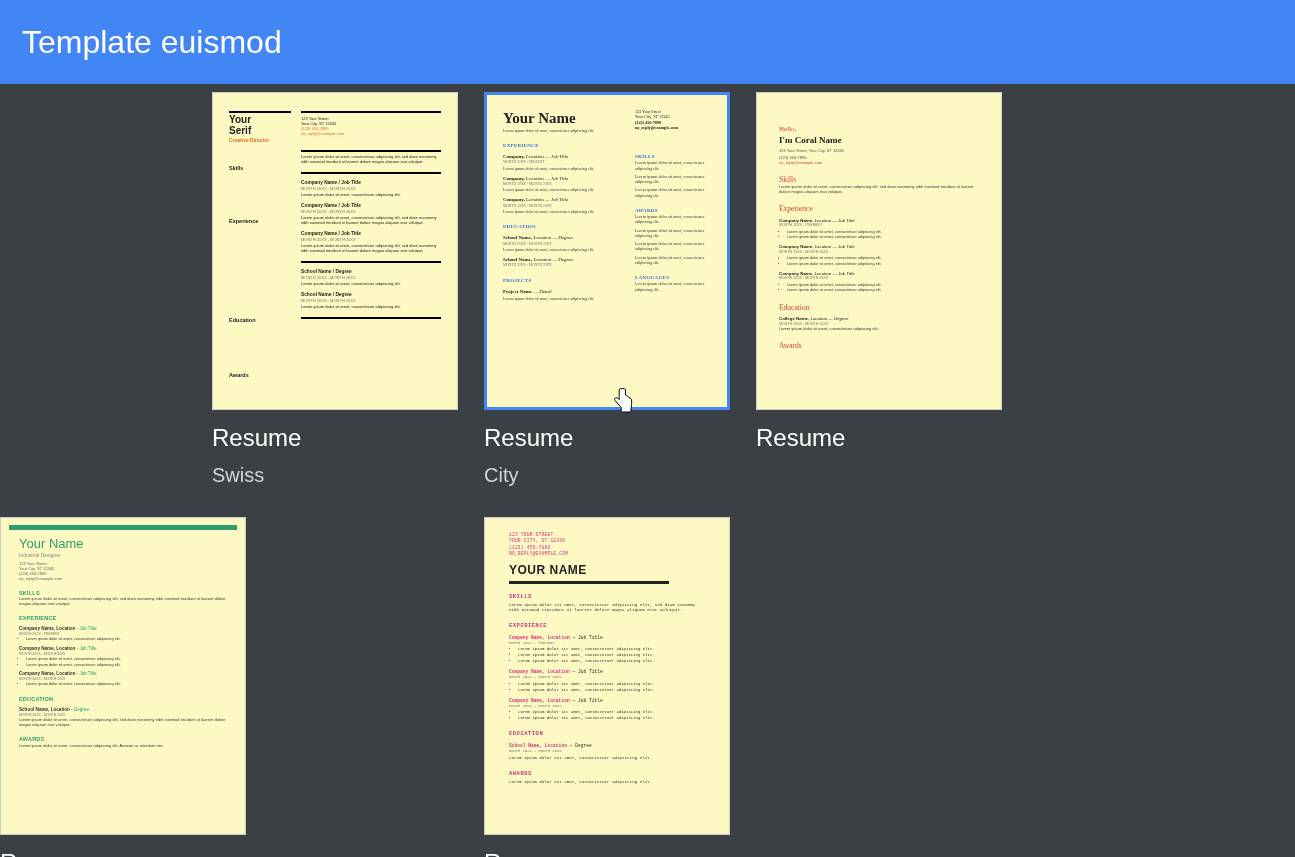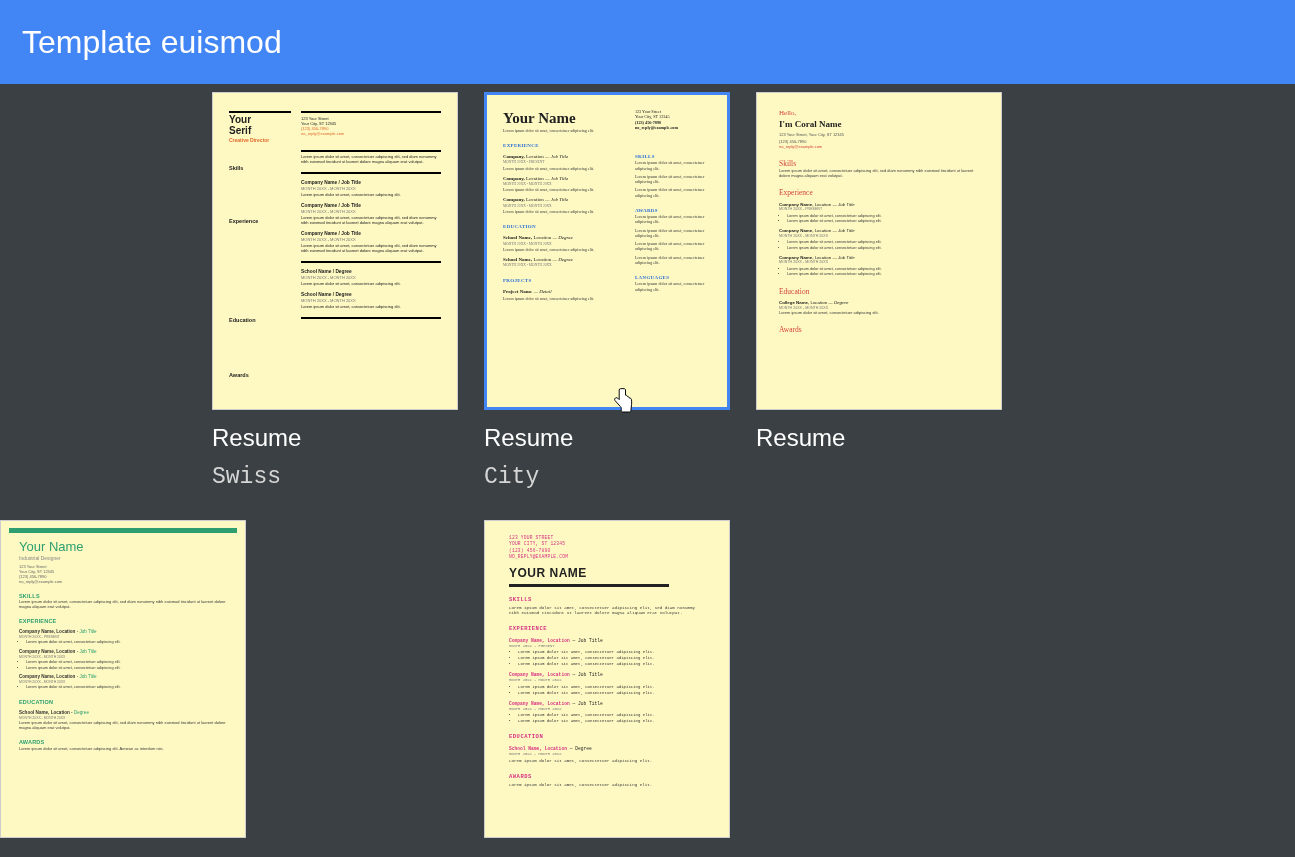--- a/index.html
+++ b/index.html
@@ -51,23 +51,22 @@
     margin-bottom: 30px;
   }
   .caption .line1 {
     color: #fff;
     font-size: 24px;
     font-weight: 500;
     margin-bottom: 12px;
   }
   .caption .line2 {
     color: #d5d5d5;
-    font-size: 23px;
+    font-size: 20px;
     font-weight: 400;
-    font-family: Liberation Mono, monospace;
   }
 
   
   .pv { font-size: 4.5px; line-height: 1.25; color:#222; padding:14px 16px; position:relative; height:100%; }
   .pv .name-lg { font-size: 14px; font-weight:700; }
   .pv .mini { font-size:4px; color:#777; }
   .pv .body { font-size:4.2px; color:#3a3a3a; }
   .pv ul { list-style:disc; margin:2px 0 0 7px; }
   .pv ul li { font-size:4px; color:#3a3a3a; margin-bottom:1px;}
 
@@ -92,21 +91,21 @@
   .serif .side{ flex:1; font-size:4.2px; }
   .serif .name-lg{ font-family: Georgia, serif; font-size:15px; }
   .serif .blue{ color:#2a6fd6; font-weight:700; font-size:5px; text-transform:uppercase; letter-spacing:.3px; margin-top:10px; }
   .serif .entry{ margin-top:5px; }
   .serif .entry .ttl{ font-size:5px; }
   .serif .entry .ttl b{ font-weight:700;}
   .serif .entry .mini{ font-size:3.6px;}
   .serif .entry .body{ font-size:4px; margin-top:1px;}
 
   
-  .coral { padding:16px 22px;border-radius:29px; }
+  .coral { padding:32px 22px;border-radius:29px; }
   .coral .hello{ color:#d1453b; font-family: Georgia, serif; font-size:7px; }
   .coral .im{ font-family: Georgia, serif; font-size:9px; font-weight:700; margin-top:1px;}
   .coral .addr{ font-size:4px; color:#555; margin-top:2px;}
   .coral .addr .m{ color:#d1453b;}
   .coral .h{ color:#d1453b; font-family: Georgia, serif; font-size:7.5px; margin-top:10px; }
   .coral .role{ margin-top:4px; font-size:4.4px;}
   .coral .role b{ font-weight:700;}
   .coral .mini{ font-size:3.6px;}
   .coral ul{ margin-top:2px; margin-left:8px;}
   .coral ul li{ font-size:3.8px;}

